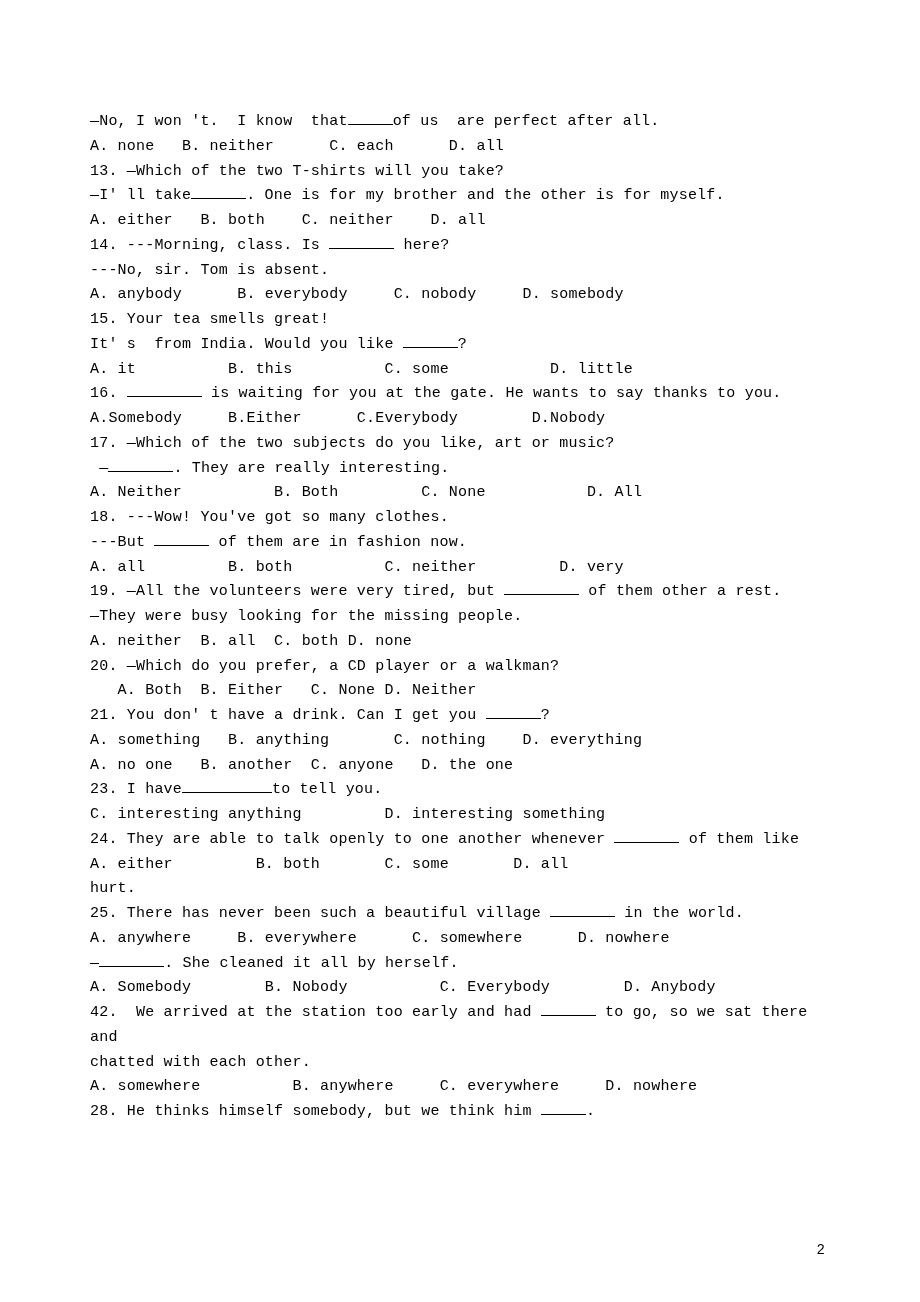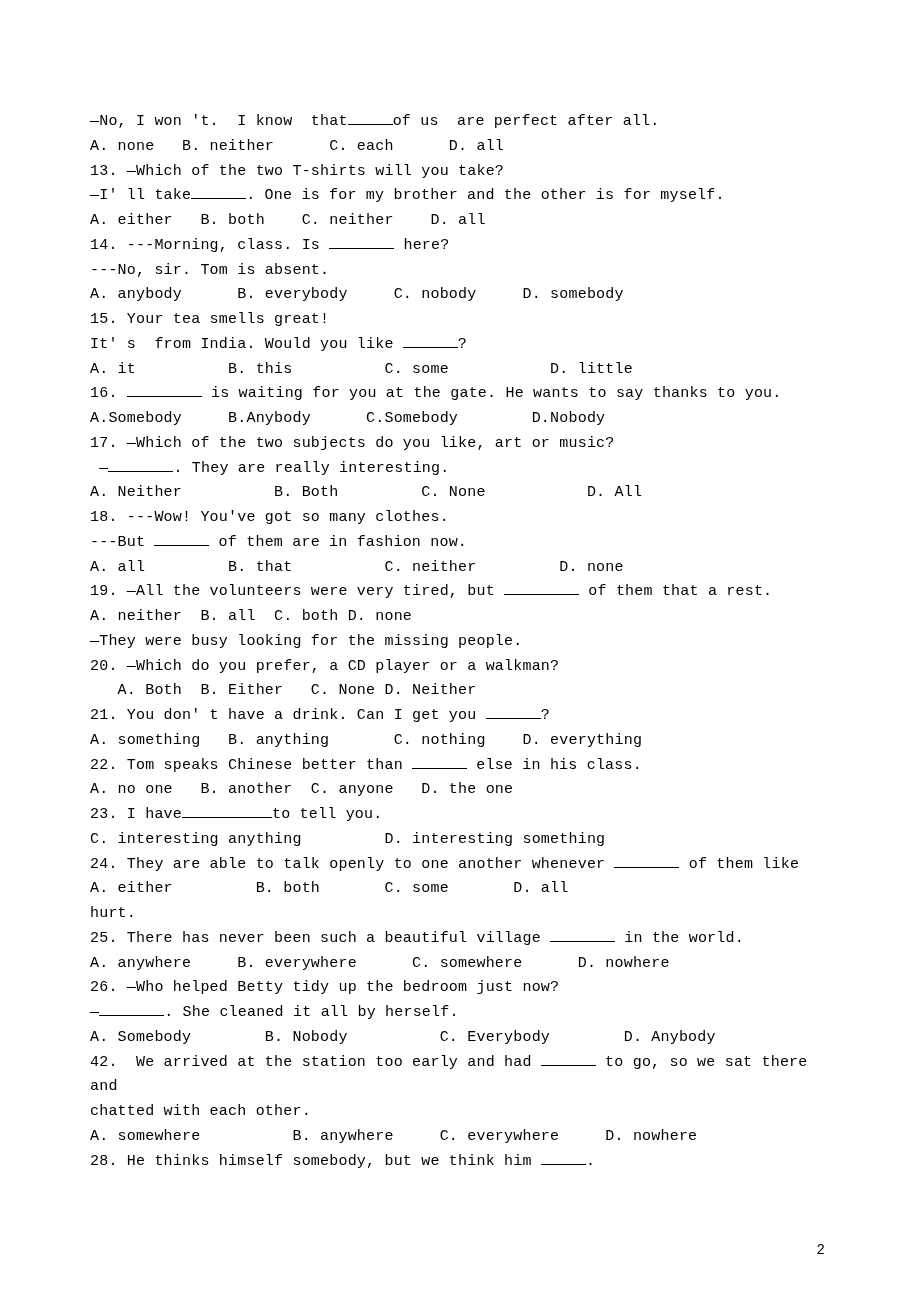--- a/index.html
+++ b/index.html
@@ -54,54 +54,52 @@
 
   <div class="line"><span>14. ---Morning, class. Is </span><span class="blank b65"></span><span> here?</span></div>
   <div class="line">---No, sir. Tom is absent.</div>
   <div class="line">A. anybody      B. everybody     C. nobody     D. somebody</div>
 
   <div class="line">15. Your tea smells great!</div>
   <div class="line"><span>It' s  from India. Would you like </span><span class="blank b55"></span><span>?</span></div>
   <div class="line">A. it          B. this          C. some           D. little</div>
 
   <div class="line"><span>16. </span><span class="blank b75"></span><span> is waiting for you at the gate. He wants to say thanks to you.</span></div>
-  <div class="line">A.Somebody     B.Anybody      C.Somebody        D.Nobody</div>
+  <div class="line">A.Somebody     B.Either      C.Everybody        D.Nobody</div>
 
   <div class="line">17. —Which of the two subjects do you like, art or music?</div>
   <div class="line"><span> —</span><span class="blank b65"></span><span>. They are really interesting.</span></div>
   <div class="line">A. Neither          B. Both         C. None           D. All</div>
 
   <div class="line">18. ---Wow! You've got so many clothes.</div>
   <div class="line"><span>---But </span><span class="blank b55"></span><span> of them are in fashion now.</span></div>
-  <div class="line">A. all         B. that          C. neither         D. none</div>
+  <div class="line">A. all         B. both          C. neither         D. very</div>
 
-  <div class="line"><span>19. —All the volunteers were very tired, but </span><span class="blank b75"></span><span> of them that a rest.</span></div>
+  <div class="line"><span>19. —All the volunteers were very tired, but </span><span class="blank b75"></span><span> of them other a rest.</span></div>
+  <div class="line">—They were busy looking for the missing people.</div>
   <div class="line">A. neither  B. all  C. both D. none</div>
-  <div class="line">—They were busy looking for the missing people.</div>
 
   <div class="line">20. —Which do you prefer, a CD player or a walkman?</div>
   <div class="line">   A. Both  B. Either   C. None D. Neither</div>
 
   <div class="line"><span>21. You don' t have a drink. Can I get you </span><span class="blank b55"></span><span>?</span></div>
   <div class="line">A. something   B. anything       C. nothing    D. everything</div>
 
-  <div class="line"><span>22. Tom speaks Chinese better than </span><span class="blank b55"></span><span> else in his class.</span></div>
   <div class="line">A. no one   B. another  C. anyone   D. the one</div>
 
   <div class="line"><span>23. I have</span><span class="blank b90"></span><span>to tell you.</span></div>
   <div class="line">C. interesting anything         D. interesting something</div>
 
   <div class="line"><span>24. They are able to talk openly to one another whenever </span><span class="blank b65"></span><span> of them like</span></div>
   <div class="line">A. either         B. both       C. some       D. all</div>
   <div class="line">hurt.</div>
 
   <div class="line"><span>25. There has never been such a beautiful village </span><span class="blank b65"></span><span> in the world.</span></div>
   <div class="line">A. anywhere     B. everywhere      C. somewhere      D. nowhere</div>
 
-  <div class="line">26. —Who helped Betty tidy up the bedroom just now?</div>
   <div class="line"><span>—</span><span class="blank b65"></span><span>. She cleaned it all by herself.</span></div>
   <div class="line">A. Somebody        B. Nobody          C. Everybody        D. Anybody</div>
 
   <div class="line"><span>42.  We arrived at the station too early and had </span><span class="blank b55"></span><span> to go, so we sat there and</span></div>
   <div class="line">chatted with each other.</div>
   <div class="line">A. somewhere          B. anywhere     C. everywhere     D. nowhere</div>
 
   <div class="line"><span>28. He thinks himself somebody, but we think him </span><span class="blank b45"></span><span>.</span></div>
 
   <div class="page-num">2</div>

